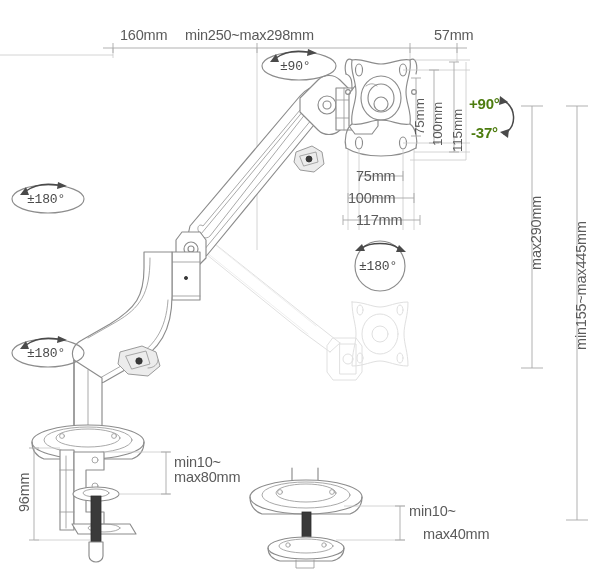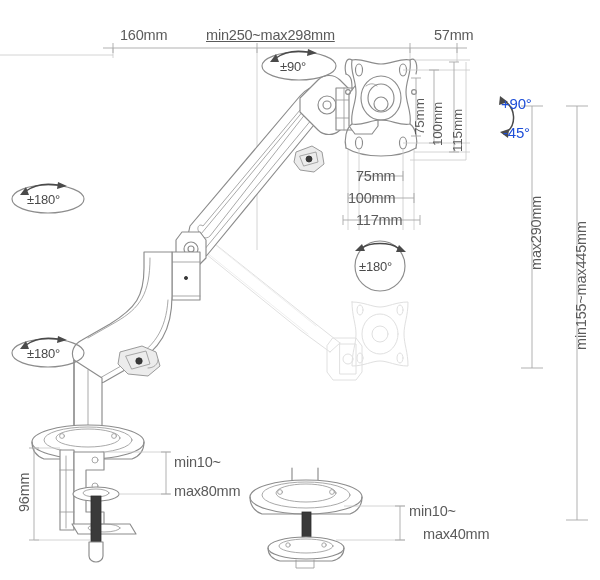--- a/index.html
+++ b/index.html
@@ -34,22 +34,22 @@
     white-space: nowrap;
     line-height: 1;
     letter-spacing: -0.2px;
   }
   .lbl.vert {
     transform-origin: 0 0;
     transform: rotate(-90deg);
   }
   .dim-label { font-size: 14.5px; }
   .dim-small { font-size: 13.5px; }
-  .rot-label { font-size: 13px; color: #4a4a4a; }
-  .ang-label { font-size: 15px; color: #1d4ed8; font-weight: normal; margin-left: 32px; }
+  .rot-label { font-size: 13px; color: #4a4a4a; font-family: Liberation Mono, monospace; }
+  .ang-label { font-size: 15px; color: #4d7c0f; font-weight: bold; }
 </style>
 </head>
 <body>
 
 <div id="stage">
 
   <svg id="drawing" viewBox="0 0 600 580" xmlns="http://www.w3.org/2000/svg">
     <defs>
       <style>
         .ln   { fill:none; stroke:#8c8c8c; stroke-width:1.15; stroke-linecap:round; stroke-linejoin:round; }
@@ -369,42 +369,42 @@
 
     <g>
       <circle class="ln" cx="380" cy="266" r="25"></circle>
       <path class="bold" d="M362,248 C370,242 390,242 398,248"></path>
       <path fill="#4a4a4a" d="M399,245 L406,252 L396,252 Z"></path>
       <path fill="#4a4a4a" d="M362,244 L355,251 L365,251 Z"></path>
     </g>
   </svg>
 
   <div class="lbl dim-label" style="left:120px; top:28px;">160mm</div>
-  <div class="lbl dim-label" style="left:206px; top:28px;text-decoration:underline;">min250~max298mm</div>
+  <div class="lbl dim-label" style="left:185px; top:28px;">min250~max298mm</div>
   <div class="lbl dim-label" style="left:434px; top:28px;">57mm</div>
 
   <div class="lbl dim-small vert" style="left:413px; top:135px;">75mm</div>
   <div class="lbl dim-small vert" style="left:431px; top:146px;">100mm</div>
   <div class="lbl dim-small vert" style="left:451px; top:152px;">115mm</div>
 
   <div class="lbl dim-label" style="left:356px; top:169px;">75mm</div>
   <div class="lbl dim-label" style="left:348px; top:191px;">100mm</div>
   <div class="lbl dim-label" style="left:356px; top:213px;">117mm</div>
 
   <div class="lbl ang-label" style="left:469px; top:96px;">+90°</div>
-  <div class="lbl ang-label" style="left:471px; top:125px;">-45°</div>
+  <div class="lbl ang-label" style="left:471px; top:125px;">-37°</div>
 
   <div class="lbl rot-label" style="left:280px; top:60px;">±90°</div>
   <div class="lbl rot-label" style="left:27px; top:193px;">±180°</div>
   <div class="lbl rot-label" style="left:27px; top:347px;">±180°</div>
   <div class="lbl rot-label" style="left:359px; top:260px;">±180°</div>
 
   <div class="lbl dim-label vert" style="left:529px; top:270px;">max290mm</div>
   <div class="lbl dim-label vert" style="left:574px; top:350px;">min155~max445mm</div>
 
   <div class="lbl dim-label vert" style="left:17px; top:512px;">96mm</div>
   <div class="lbl dim-label" style="left:174px; top:455px;">min10~</div>
-  <div class="lbl dim-label" style="left:174px; top:484px;">max80mm</div>
+  <div class="lbl dim-label" style="left:174px; top:470px;">max80mm</div>
 
   <div class="lbl dim-label" style="left:409px; top:504px;">min10~</div>
   <div class="lbl dim-label" style="left:423px; top:527px;">max40mm</div>
 
 </div>
 
 </body></html>

